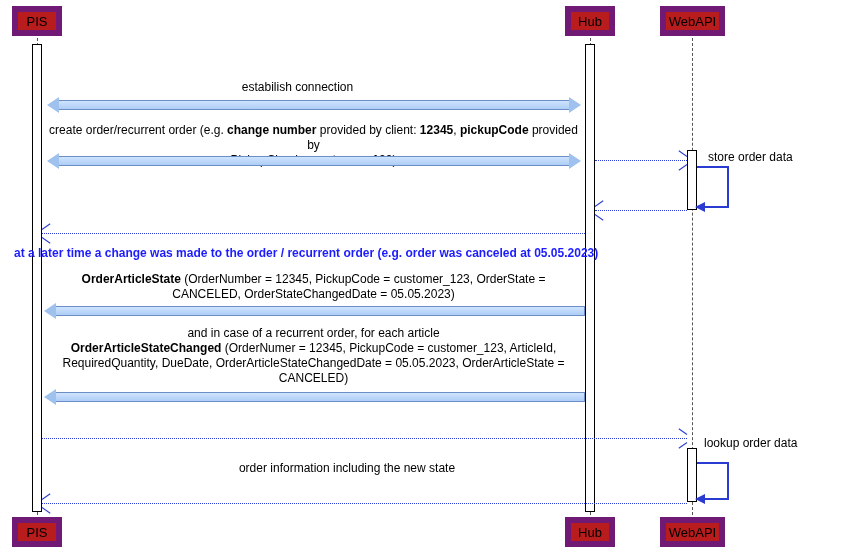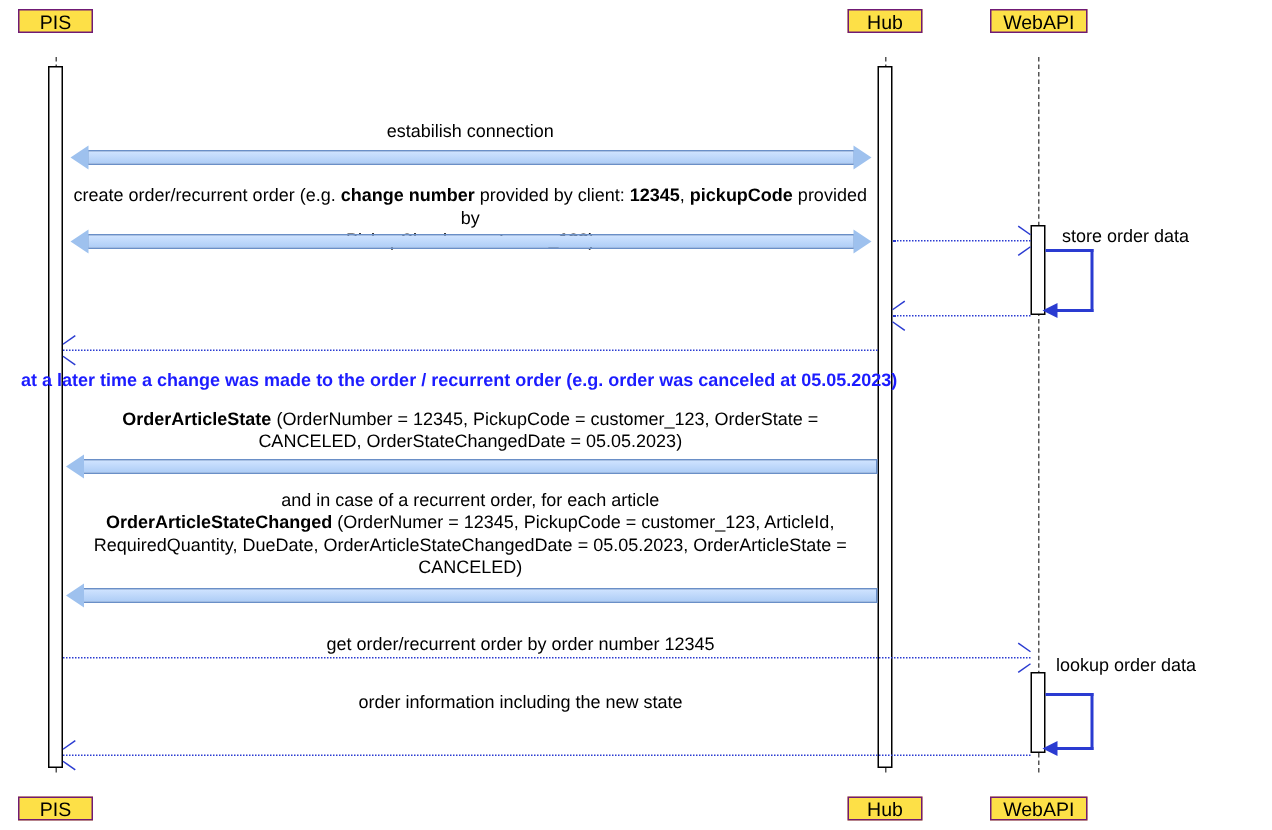--- a/index.html
+++ b/index.html
@@ -11,23 +11,23 @@
     color: #000;
   }
   .stage {
     position: relative;
     width: 848px;
     height: 553px;
   }
   
   .part-box {
     position: absolute;
-    height: 16px;
-    border: 1px solid #701a75;
-    background: #fde047;
+    height: 30px;
+    border: 6px solid #701a75;
+    background: #b91c1c;
     display: flex;
     align-items: center;
     justify-content: center;
     font-size: 13px;
     box-sizing: border-box;
   }
   
   .lifeline {
     position: absolute;
     top: 38px;
@@ -143,21 +143,21 @@
   <div class="part-box" style="left:12px;  top:6px;  width:50px">
       <span>PIS</span>
     </div>
   <div class="part-box" style="left:565px; top:6px;  width:50px">
       <span>Hub</span>
     </div>
   <div class="part-box" style="left:660px; top:6px;  width:65px">
       <span>WebAPI</span>
     </div>
 
-  <div class="msg" style="left:42px; top:80px; width:543px">estabilish connection</div>
+  <div class="msg" style="left:26px; top:80px; width:543px">estabilish connection</div>
   <div class="bi-arrow" style="left:58px; top:100px; width:510px"></div>
 
   <div class="msg" style="left:42px; top:123px; width:543px">
     <div>create order/recurrent order (e.g. <b>change number</b> provided by client: <b>12345</b>, <b>pickupCode</b> provided by</div>
     <div>PickupCloud = <b>customer_123</b>)</div>
   </div>
   <div class="bi-arrow" style="left:58px; top:156px; width:510px"></div>
 
   <div class="dash-line" style="left:595px; top:160px; width:92px"></div>
   <div class="arrow-right-open" style="left:687px; top:160px"></div>
@@ -182,21 +182,20 @@
   <div class="left-bar-arrow" style="left:56px; top:306px; width:528px"></div>
 
   <div class="msg" style="left:42px; top:326px; width:543px">
     <div>and in case of a recurrent order, for each article</div>
     <div><b>OrderArticleStateChanged</b> (OrderNumer = 12345, PickupCode = customer_123, ArticleId,</div>
     <div>RequiredQuantity, DueDate, OrderArticleStateChangedDate = 05.05.2023, OrderArticleState =</div>
     <div>CANCELED)</div>
   </div>
   <div class="left-bar-arrow" style="left:56px; top:392px; width:528px"></div>
 
-  <div class="msg" style="left:42px; top:422px; width:610px; text-align:center">get order/recurrent order by order number 12345</div>
   <div class="dash-line" style="left:42px; top:438px; width:645px"></div>
   <div class="arrow-right-open" style="left:687px; top:438px"></div>
 
   <div class="msg" style="left:704px; top:436px; width:140px; text-align:left">lookup order data</div>
   <div class="self-call" style="left:697px; top:462px; width:30px; height:34px">
       <div class="head"></div>
     </div>
 
   <div class="msg" style="left:42px; top:461px; width:610px; text-align:center">order information including the new state</div>
   <div class="dash-line" style="left:42px; top:503px; width:645px"></div>

